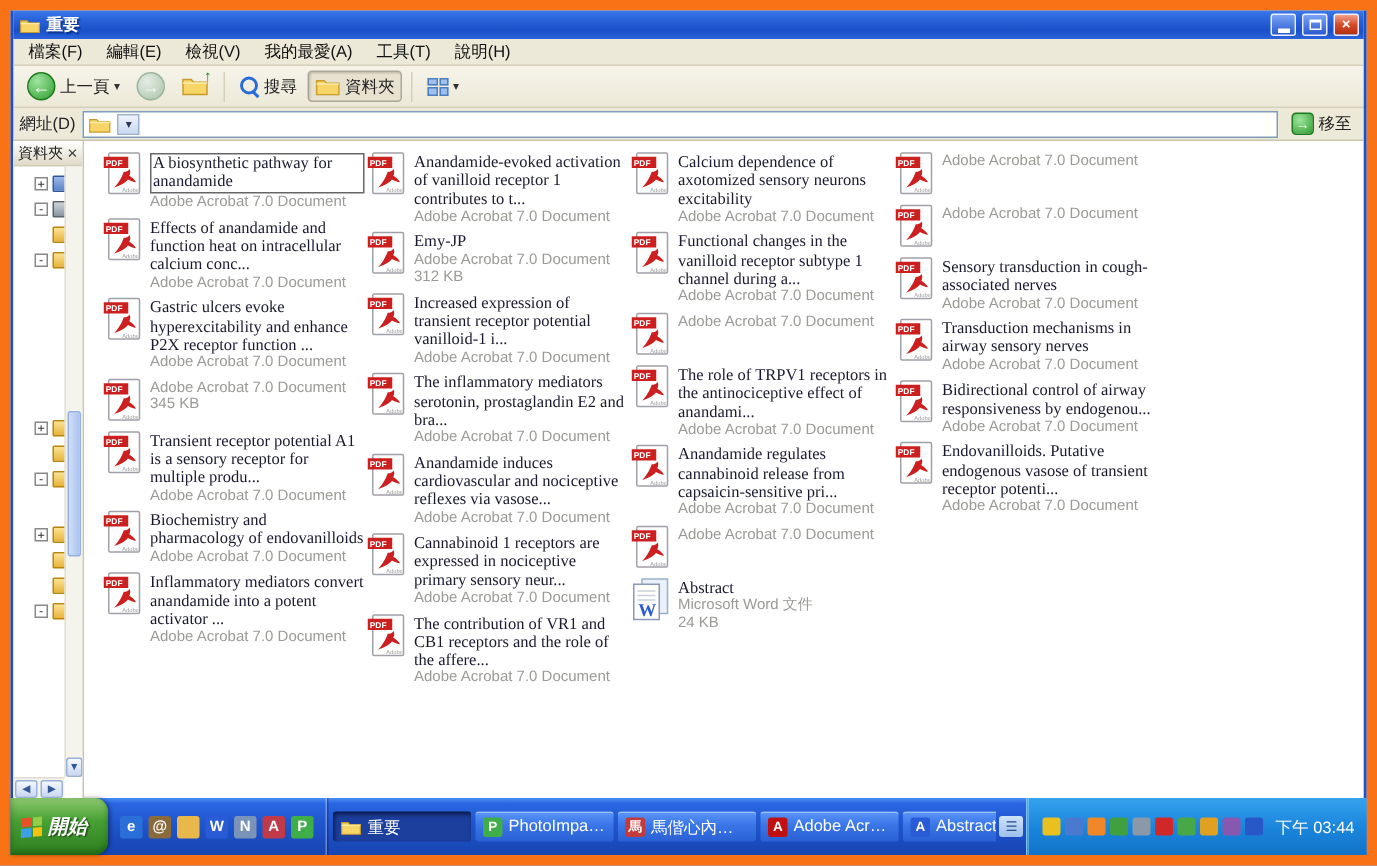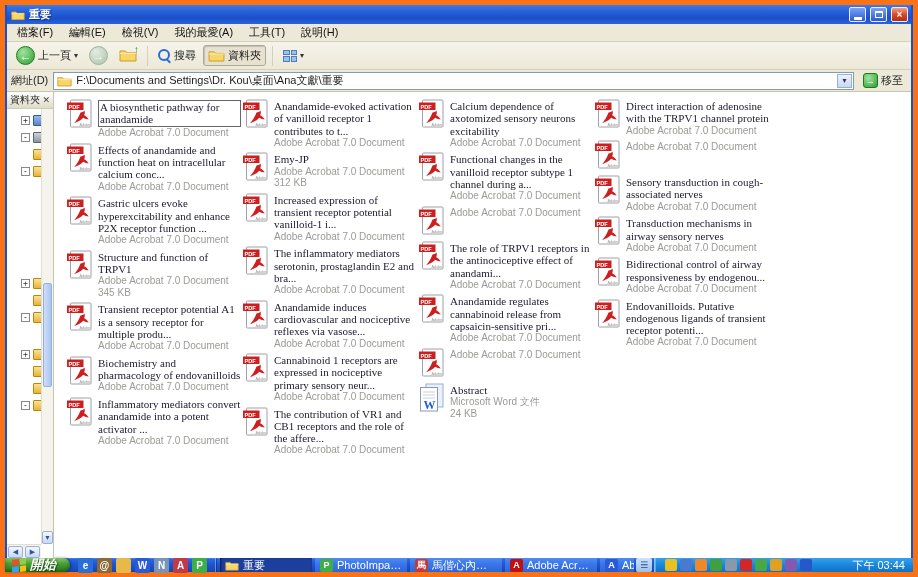--- a/index.html
+++ b/index.html
@@ -1,18 +1,18 @@
 <!DOCTYPE html>
 <html><head>
 <meta charset="utf-8">
 <style>
   * { box-sizing: border-box; margin: 0; padding: 0; }
   html,body { width:918px; height:577px; overflow:hidden; background:#7a0000;
               font-family:"Liberation Sans", sans-serif; }
-  .screen { width:918px; height:577px; border:5px solid #f97316; display:flex;
+  .screen { width:918px; height:577px; border:7px solid #f97316; display:flex;
             flex-direction:column; background:#ece9d8; }
   svg { display:block; }
 
   
   .window { flex:1; display:flex; flex-direction:column; min-height:0;
             border-left:2px solid #1c50c8; border-right:2px solid #1c50c8; }
   .titlebar { height:19px; flex:none; display:flex; align-items:center; gap:4px;
     padding:0 3px 0 4px; color:#fff; font-size:11px; font-weight:bold;
     background:linear-gradient(180deg,#3a7ae8 0%,#2a64dc 30%,#1a4fc8 70%,#2a64dc 100%); }
   .titlebar .title { flex:1; text-shadow:1px 1px 1px #0a2a80; }
@@ -97,21 +97,21 @@
   .filearea { flex:1; min-width:0; padding:5px 0 0 12px; display:flex; align-items:flex-start; }
   .fcol { width:176px; flex:none; display:flex; flex-direction:column; }
   .tile { display:flex; gap:6px; padding:2px 1px; min-height:35px; align-items:flex-start; }
   .fico { width:25px; height:29px; flex:none; }
   .ftxt { flex:1; min-width:0; padding-top:1px; }
   .ftitle { font-family:"Liberation Serif", serif; font-size:11px; line-height:1.12; color:#1a1a2e; }
   .selbox { display:inline-block; border:1px solid #666; padding:0 1px; background:#fff; }
   .fmeta { font-family:Liberation Sans, sans-serif; font-size:10px; line-height:1.15; color:#9a9a96; }
 
   
-  .taskbar { height:14px; flex:none; display:flex; align-items:stretch;
+  .taskbar { height:38px; flex:none; display:flex; align-items:stretch;
     background:linear-gradient(180deg,#4a8cf4 0%,#2a66e2 10%,#1f55cd 45%,#1745b2 100%); }
   .startbtn { flex:none; display:flex; align-items:center; gap:4px; padding:0 14px 0 7px;
     border-radius:0 9px 9px 0; color:#fff; font-size:13px; font-weight:bold; font-style:italic;
     background:linear-gradient(180deg,#8cc86e 0%,#48a135 40%,#2e7d1f 100%);
     box-shadow:inset 0 -2px 4px rgba(0,60,0,.4), 1px 0 3px rgba(0,0,0,.4);
     text-shadow:1px 1px 1px #1a4a10; }
   .startflag { width:14px; height:13px; display:grid; grid-template-columns:1fr 1fr;
     grid-template-rows:1fr 1fr; gap:1px; transform:skewY(-6deg); }
   .startflag i:nth-child(1){background:#e8502a;} .startflag i:nth-child(2){background:#8fce46;}
   .startflag i:nth-child(3){background:#3aa0e8;} .startflag i:nth-child(4){background:#f4c20d;}
@@ -127,21 +127,21 @@
   .taskbtn .tlabel { overflow:hidden; text-overflow:ellipsis; }
   .tchip { width:13px; height:13px; flex:none; border-radius:2px; color:#fff; font-size:9px;
     font-weight:bold; display:flex; align-items:center; justify-content:center; }
   .deskchip { flex:none; align-self:center; width:16px; height:14px; margin:0 2px;
     background:linear-gradient(#cfe2f8,#9cc0ec); border-radius:2px; color:#2a4a8a; font-size:9px;
     display:flex; align-items:center; justify-content:center; }
   .tray { flex:none; display:flex; align-items:center; gap:3px; padding:0 8px 0 10px;
     background:linear-gradient(180deg,#35a2ee 0%,#1b86dd 50%,#1173c8 100%);
     border-left:1px solid #7ac4f4; box-shadow:inset 1px 0 0 rgba(255,255,255,.3); }
   .trayicon { width:12px; height:12px; border-radius:2px; }
-  .clock { color:#fff; font-size:11px; padding-left:5px; white-space:nowrap;margin-left:32px; }
+  .clock { color:#fff; font-size:11px; padding-left:5px; white-space:nowrap; }
 </style>
 </head>
 <body>
 
 <svg width="0" height="0" style="position:absolute">
   <defs>
     <symbol id="ico-pdf" viewBox="0 0 25 29">
       <rect x="3.5" y="1" width="20.5" height="27" rx="1" fill="#fff" stroke="#a0a0a8" stroke-width="1"></rect>
       <rect x="0" y="3.5" width="16.5" height="7.5" fill="#cc2020"></rect>
       <text x="1.5" y="9.6" font-size="5.6" font-weight="bold" fill="#fff" font-family="Liberation Sans,sans-serif">PDF</text>
@@ -229,21 +229,20 @@
         <span class="ddarrow">▾</span>
       </div>
     </div>
 
     <div class="addressbar">
       <span>網址(D)</span>
       <div class="address-input">
         <svg width="15" height="12">
             <use href="#ico-folder"></use>
           </svg>
-        <span class="path">F:\Documents and Settings\Dr. Kou\桌面\Ana文獻\重要</span>
         <span class="combo-arrow">▾</span>
       </div>
       <div class="gobtn">
         <span class="gocircle">→</span>
         <span>移至</span>
       </div>
     </div>
 
     <div class="main">
 
@@ -328,21 +327,20 @@
               <div class="ftxt">
                 <div class="ftitle">Gastric ulcers evoke hyperexcitability and enhance P2X receptor function ...</div>
                 <div class="fmeta">Adobe Acrobat 7.0 Document</div>
               </div>
             </div>
             <div class="tile">
               <svg class="fico">
                 <use href="#ico-pdf"></use>
               </svg>
               <div class="ftxt">
-                <div class="ftitle">Structure and function of TRPV1</div>
                 <div class="fmeta">Adobe Acrobat 7.0 Document</div>
                 <div class="fmeta">345 KB</div>
               </div>
             </div>
             <div class="tile">
               <svg class="fico">
                 <use href="#ico-pdf"></use>
               </svg>
               <div class="ftxt">
                 <div class="ftitle">Transient receptor potential A1 is a sensory receptor for multiple produ...</div>
@@ -497,21 +495,20 @@
                 <div class="fmeta">24 KB</div>
               </div>
             </div>
           </div>
           <div class="fcol">
             <div class="tile">
               <svg class="fico">
                 <use href="#ico-pdf"></use>
               </svg>
               <div class="ftxt">
-                <div class="ftitle">Direct interaction of adenosine with the TRPV1 channel protein</div>
                 <div class="fmeta">Adobe Acrobat 7.0 Document</div>
               </div>
             </div>
             <div class="tile">
               <svg class="fico">
                 <use href="#ico-pdf"></use>
               </svg>
               <div class="ftxt">
                 <div class="fmeta">Adobe Acrobat 7.0 Document</div>
               </div>
@@ -541,21 +538,21 @@
               <div class="ftxt">
                 <div class="ftitle">Bidirectional control of airway responsiveness by endogenou...</div>
                 <div class="fmeta">Adobe Acrobat 7.0 Document</div>
               </div>
             </div>
             <div class="tile">
               <svg class="fico">
                 <use href="#ico-pdf"></use>
               </svg>
               <div class="ftxt">
-                <div class="ftitle">Endovanilloids. Putative endogenous ligands of transient receptor potenti...</div>
+                <div class="ftitle">Endovanilloids. Putative endogenous vasose of transient receptor potenti...</div>
                 <div class="fmeta">Adobe Acrobat 7.0 Document</div>
               </div>
             </div>
           </div>
         </div>
     </div>
   </div>
 
   <div class="taskbar">
     <div class="startbtn">

